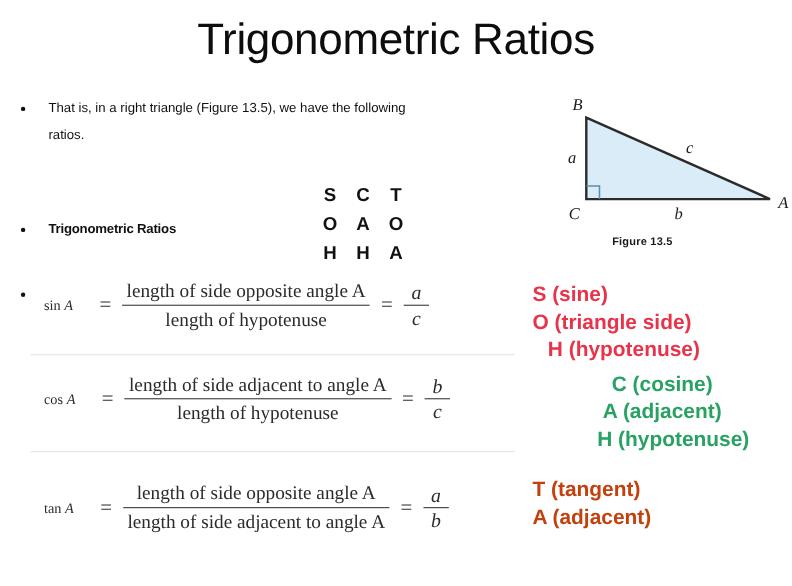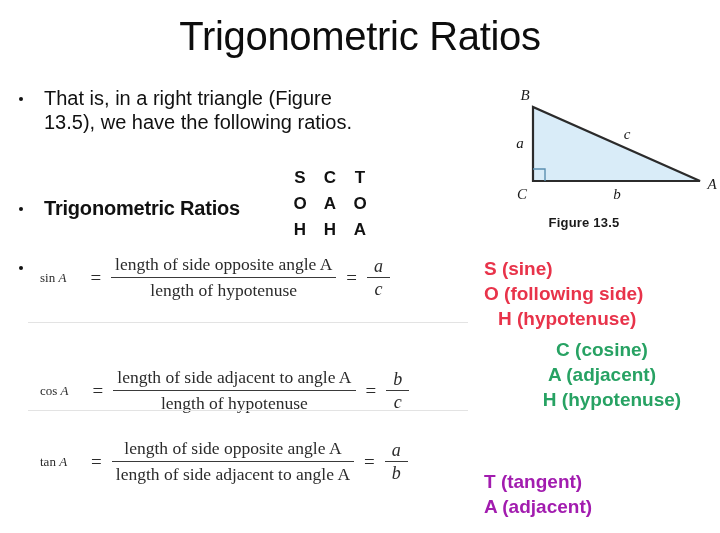--- a/index.html
+++ b/index.html
@@ -35,21 +35,21 @@
   .bullet-dot {
     position: absolute;
     width: 4px;
     height: 4px;
     background: #111111;
     border-radius: 50%;
   }
   .bullet-text {
     position: absolute;
     font-family: "Liberation Sans", sans-serif;
-    font-size: 20px;
+    font-size: 12px;
     line-height: 24px;
     color: #111111;
   }
   .bullet-text.bold {
     font-weight: bold;
     letter-spacing: -0.2px;
   }
 
   #bullet1-dot { left: 19px; top: 97px; }
   #bullet1-text { left: 44px; top: 86px; width: 330px; }
@@ -88,37 +88,37 @@
     height: 148px;
   }
   #figure-svg { display: block; }
   .fig-caption {
     position: absolute;
     left: 484px;
     top: 215px;
     width: 200px;
     text-align: center;
     font-family: "Liberation Sans", sans-serif;
-    font-size: 13px;
+    font-size: 10px;
     font-weight: bold;
     color: #1a1a1a;
     letter-spacing: 0.2px;
   }
 
   
   .formula-row {
     position: absolute;
     left: 40px;
     display: flex;
     align-items: center;
     font-family: "Liberation Serif", serif;
     color: #2b2b2b;
   }
   #formula-sin { top: 252px; }
-  #formula-cos { top: 337px; margin-top: 28px; }
+  #formula-cos { top: 337px; }
   #formula-tan { top: 436px; }
 
   .fn-name {
     font-size: 13px;
     white-space: nowrap;
     padding-right: 14px;
   }
   .fn-name i { font-style: italic; }
 
   .eq {
@@ -270,26 +270,26 @@
   <span class="eq">=</span>
   <span class="frac small">
     <span class="num">a</span>
     <span class="bar"></span>
     <span class="den">b</span>
   </span>
 </div>
 
 <div class="legend" id="legend-soh" style="color: rgb(232, 51, 74);">
   <span class="legend-line">S (sine)</span>
-  <span class="legend-line">O (following side)</span>
+  <span class="legend-line">O (triangle side)</span>
   <span class="legend-line">H (hypotenuse)</span>
 </div>
 
 <div class="legend" id="legend-cah" style="color: rgb(39, 162, 99);">
   <span class="legend-line">C (cosine)</span>
   <span class="legend-line">A (adjacent)</span>
   <span class="legend-line">H (hypotenuse)</span>
 </div>
 
-<div class="legend" id="legend-toa" style="color: #a21caf; margin-top: 36px;">
+<div class="legend" id="legend-toa" style="color: #c2410c;">
   <span class="legend-line">T (tangent)</span>
   <span class="legend-line">A (adjacent)</span>
 </div>
 
 </body></html>

